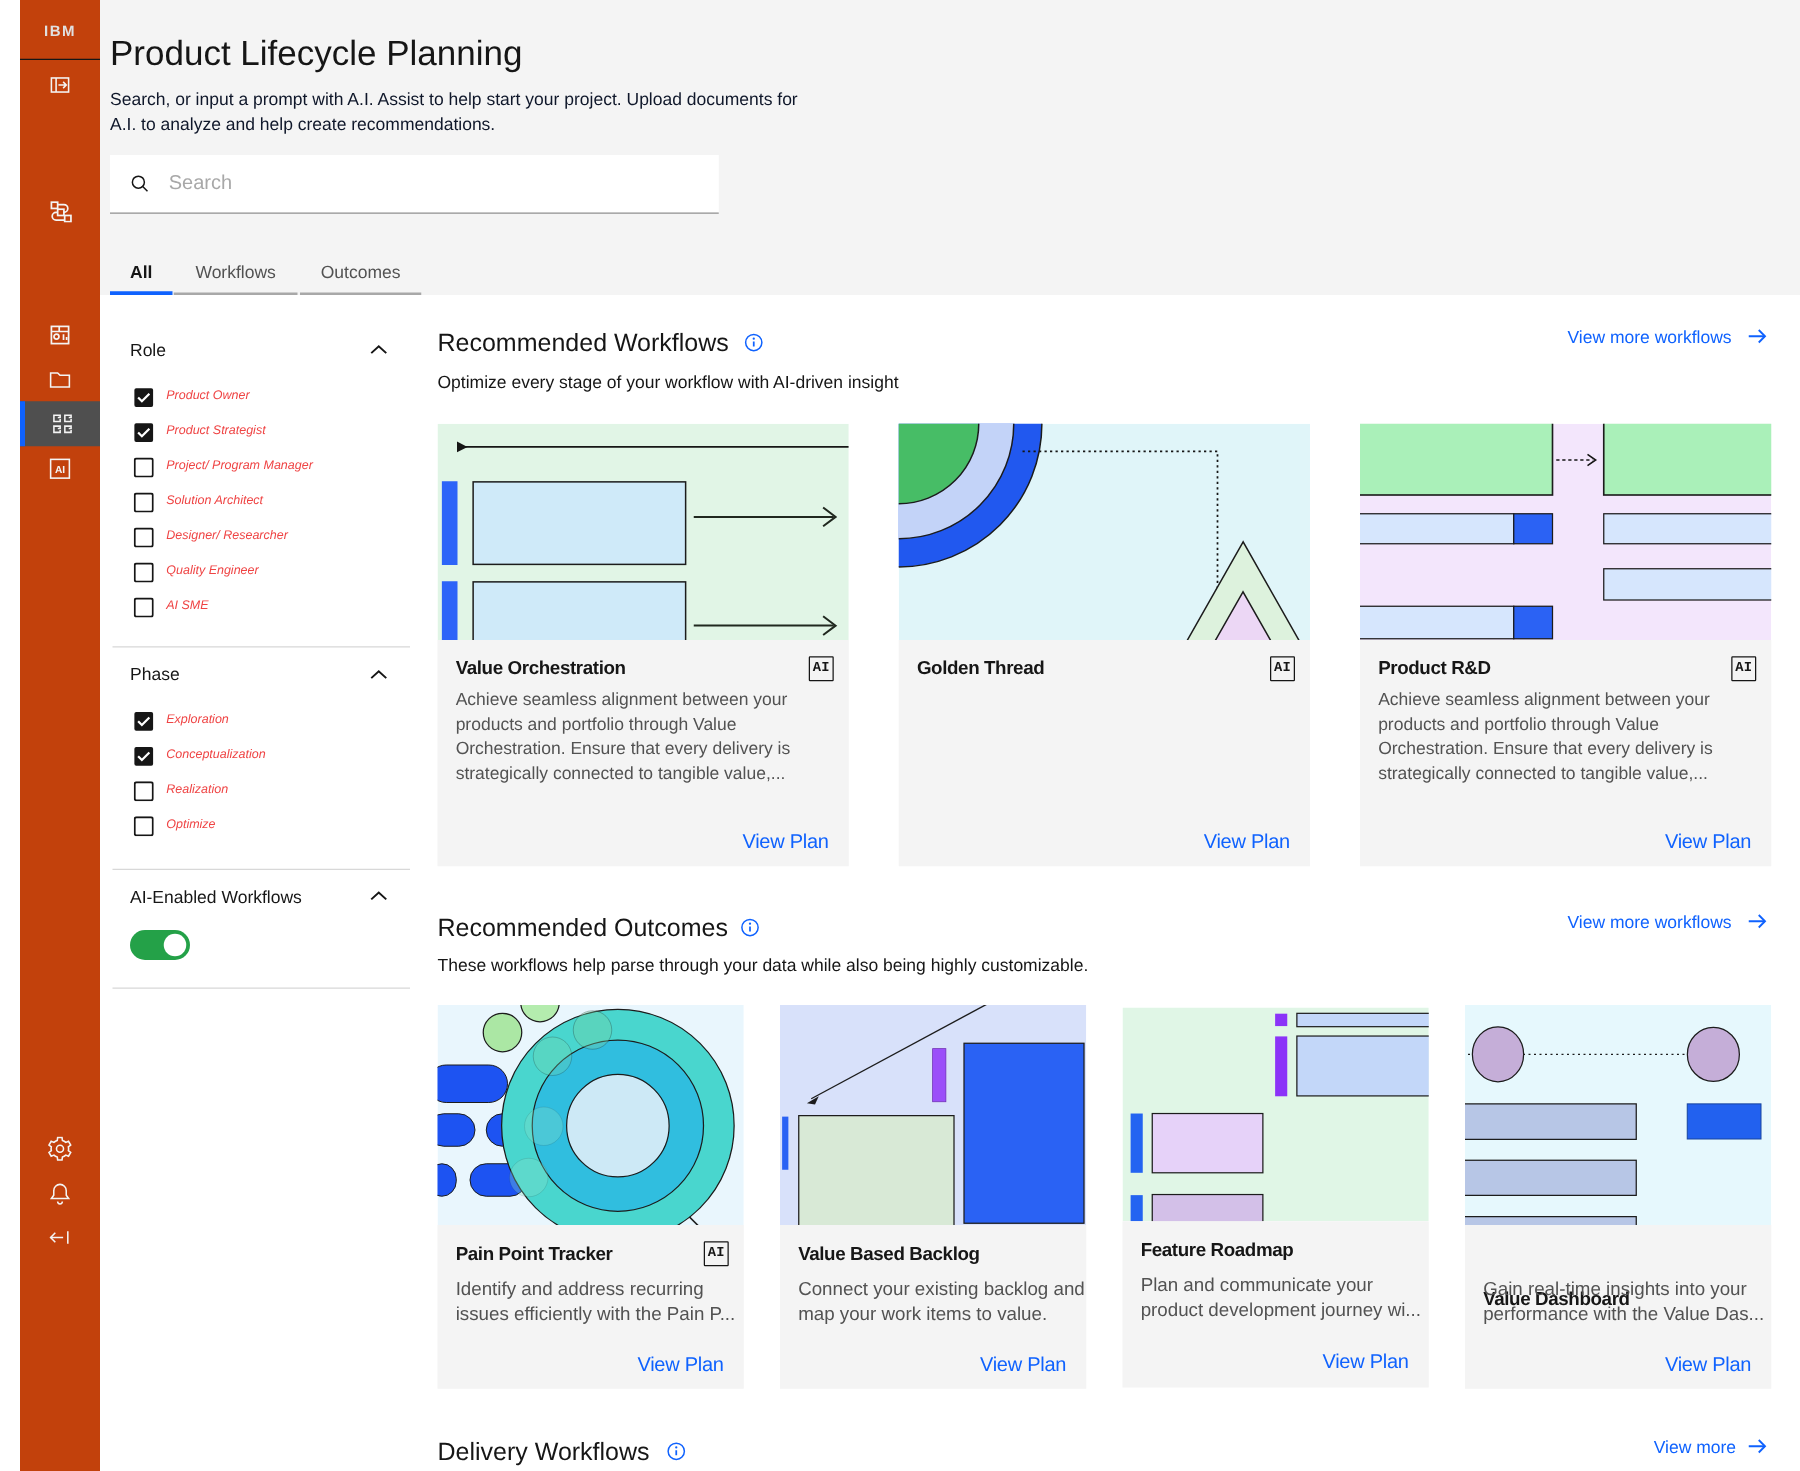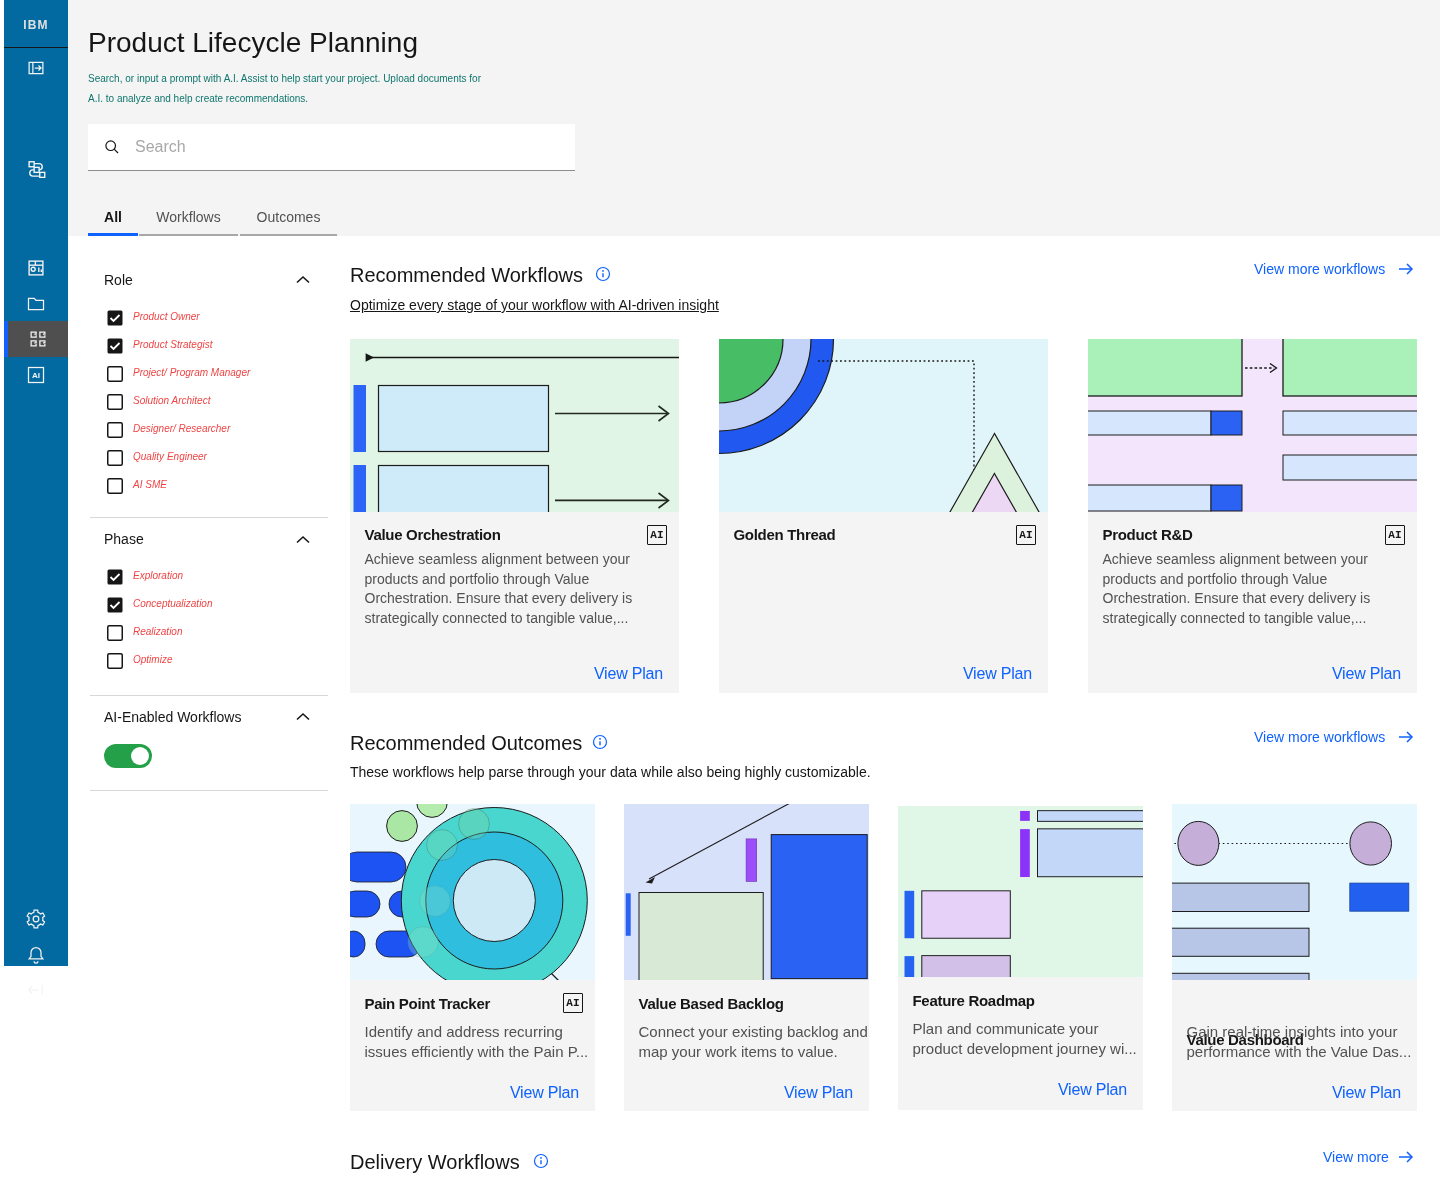--- a/index.html
+++ b/index.html
@@ -1,29 +1,29 @@
 <!DOCTYPE html>
 <html><head>
 <meta charset="utf-8">
 <style>
 * { margin:0; padding:0; box-sizing:border-box; }
 html,body { width:1440px; height:1177px; font-family:"Liberation Sans", sans-serif; background:#ffffff; overflow:hidden; }
 body { position:relative; }
 .abs { position:absolute; }
 
-#sidebar { left:4px; top:0; width:64px; height:966px; background:#0369a1; z-index:5; }
+#sidebar { left:16px; top:0; width:64px; height:1177px; background:#c2410c; z-index:5; }
 #sidebar .logo { position:absolute; left:0; top:18px; width:64px; text-align:center; color:#e0e0e0; font-size:12px; font-weight:700; letter-spacing:1.2px; }
 #sidebar .div1 { position:absolute; left:0; top:47px; width:64px; height:1px; background:#161616; }
 .navitem { position:absolute; left:0; width:64px; height:36px; display:flex; align-items:center; justify-content:center; }
 .navitem.active { background:#4f4f4f; border-left:4px solid #0f62fe; }
 .navitem svg { display:block; }
 
 #hdr { left:64px; top:0; width:1376px; height:236px; background:#f4f4f4; }
 h1 { position:absolute; left:88px; top:27px; font-size:28px; font-weight:400; color:#161616; letter-spacing:0; }
-.sub { position:absolute; left:88px; top:69px; font-size:10px; line-height:20px; color:#0f766e; }
+.sub { position:absolute; left:88px; top:69px; font-size:14px; line-height:20px; color:#0f172a; }
 #searchbox { position:absolute; left:88px; top:124px; width:487px; height:47px; background:#ffffff; border-bottom:1px solid #8d8d8d; }
 #searchbox svg { position:absolute; left:16px; top:15px; }
 #searchbox .ph { position:absolute; left:47px; top:14px; font-size:16px; color:#a8a8a8; }
 
 .tab { position:absolute; top:208px; height:28px; font-size:14px; }
 
 #content { left:64px; top:236px; width:1376px; height:941px; background:#ffffff; }
 
 .flabel { position:absolute; font-size:14px; color:#161616; }
 .chk { position:absolute; }
@@ -204,21 +204,21 @@
 <svg class="abs" style="left:595px; top:266px;" width="16" height="16" viewBox="0 0 16 16" fill="none">
     <circle cx="8" cy="8" r="6.5" stroke="#0f62fe" stroke-width="1.2"></circle>
     <line x1="8" y1="7.2" x2="8" y2="11.2" stroke="#0f62fe" stroke-width="1.4"></line>
     <circle cx="8" cy="4.9" r="0.9" fill="#0f62fe"></circle>
   </svg>
 <div class="link" style="left:1254px; top:261px;">View more workflows</div>
 <svg class="abs" style="left:1398px; top:262px;" width="16" height="14" viewBox="0 0 16 14" fill="none" stroke="#0f62fe" stroke-width="1.5">
     <line x1="1" y1="7" x2="14" y2="7"></line>
     <path d="M9 2 l5 5 -5 5"></path>
   </svg>
-<div class="ssub" style="left:350px; top:297px;text-decoration:underline;">Optimize every stage of your workflow with AI-driven insight</div>
+<div class="ssub" style="left:350px; top:297px;">Optimize every stage of your workflow with AI-driven insight</div>
 
 <div class="card" style="left:350px; top:339px; width:329px; height:354px;">
   <svg class="ill" width="329" height="173" viewBox="0 0 329 173" preserveAspectRatio="none">
     <rect width="329" height="173" fill="#e1f5e6"></rect>
     <line x1="21" y1="18.5" x2="329" y2="18.5" stroke="#161616" stroke-width="1.4"></line>
     <path d="M15.6 14.2 v8.6 l8.4 -4.3 z" fill="#161616"></path>
     <rect x="3.5" y="46" width="12.5" height="67" fill="#2d64f8"></rect>
     <rect x="28.5" y="46.5" width="170" height="66" fill="#cfeaf9" stroke="#1c1c1c" stroke-width="1.2"></rect>
     <line x1="205" y1="74.5" x2="317" y2="74.5" stroke="#20281f" stroke-width="1.6"></line>
     <path d="M308.5 67 l10 7.5 -10 7.5" fill="none" stroke="#20281f" stroke-width="1.6"></path>

